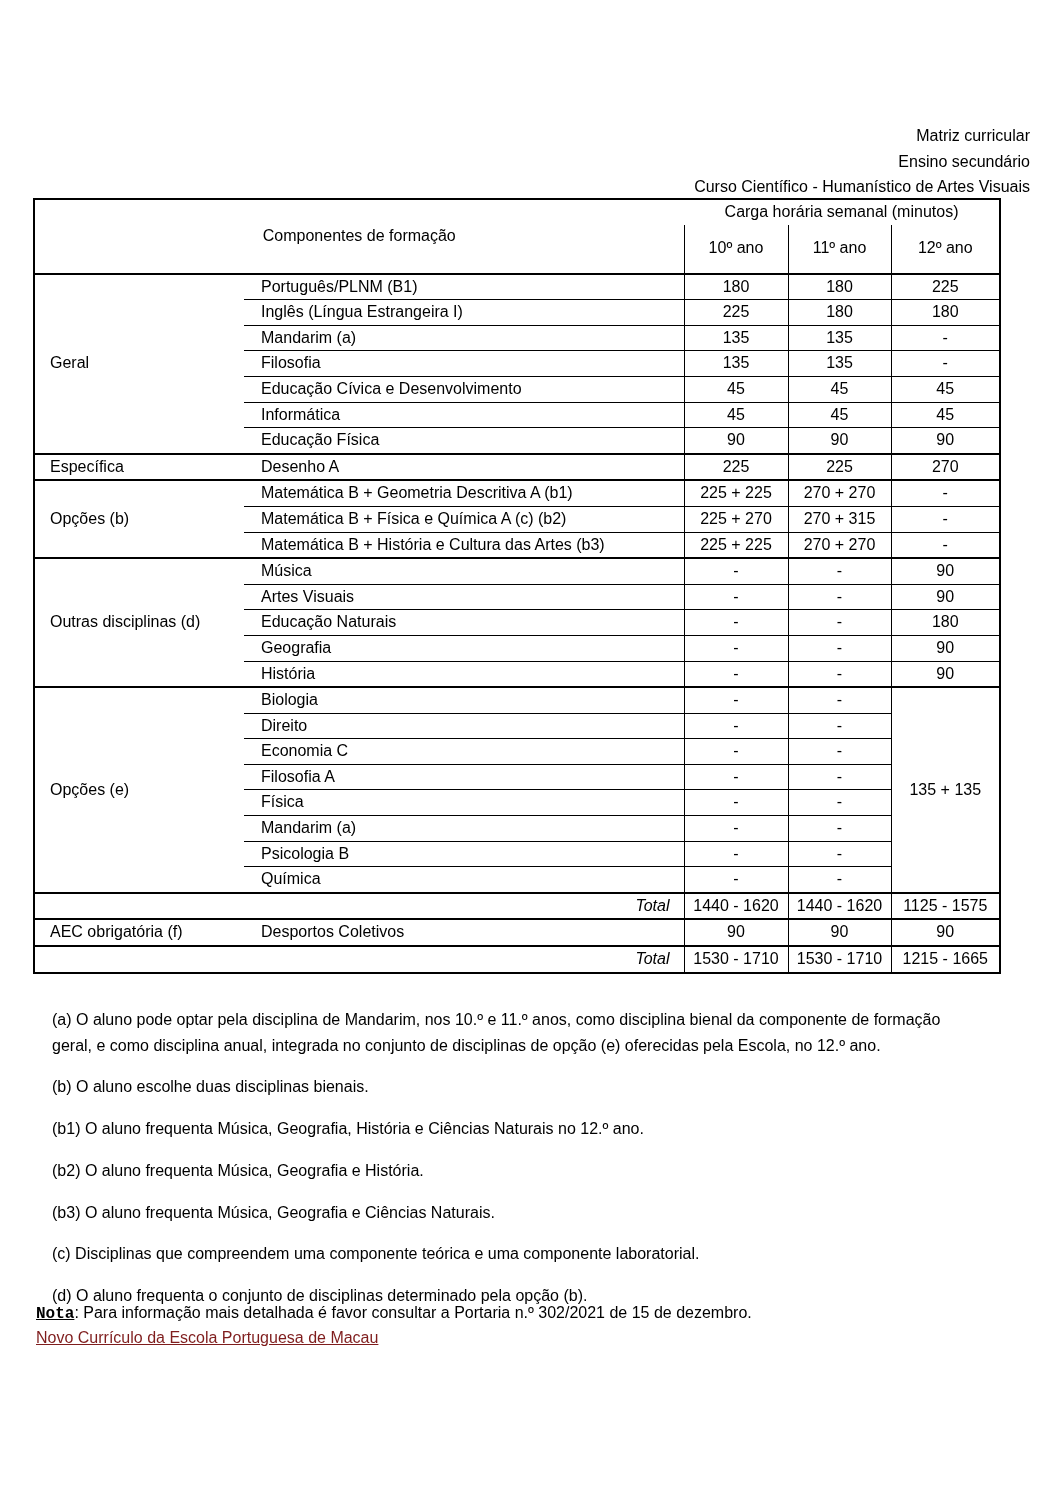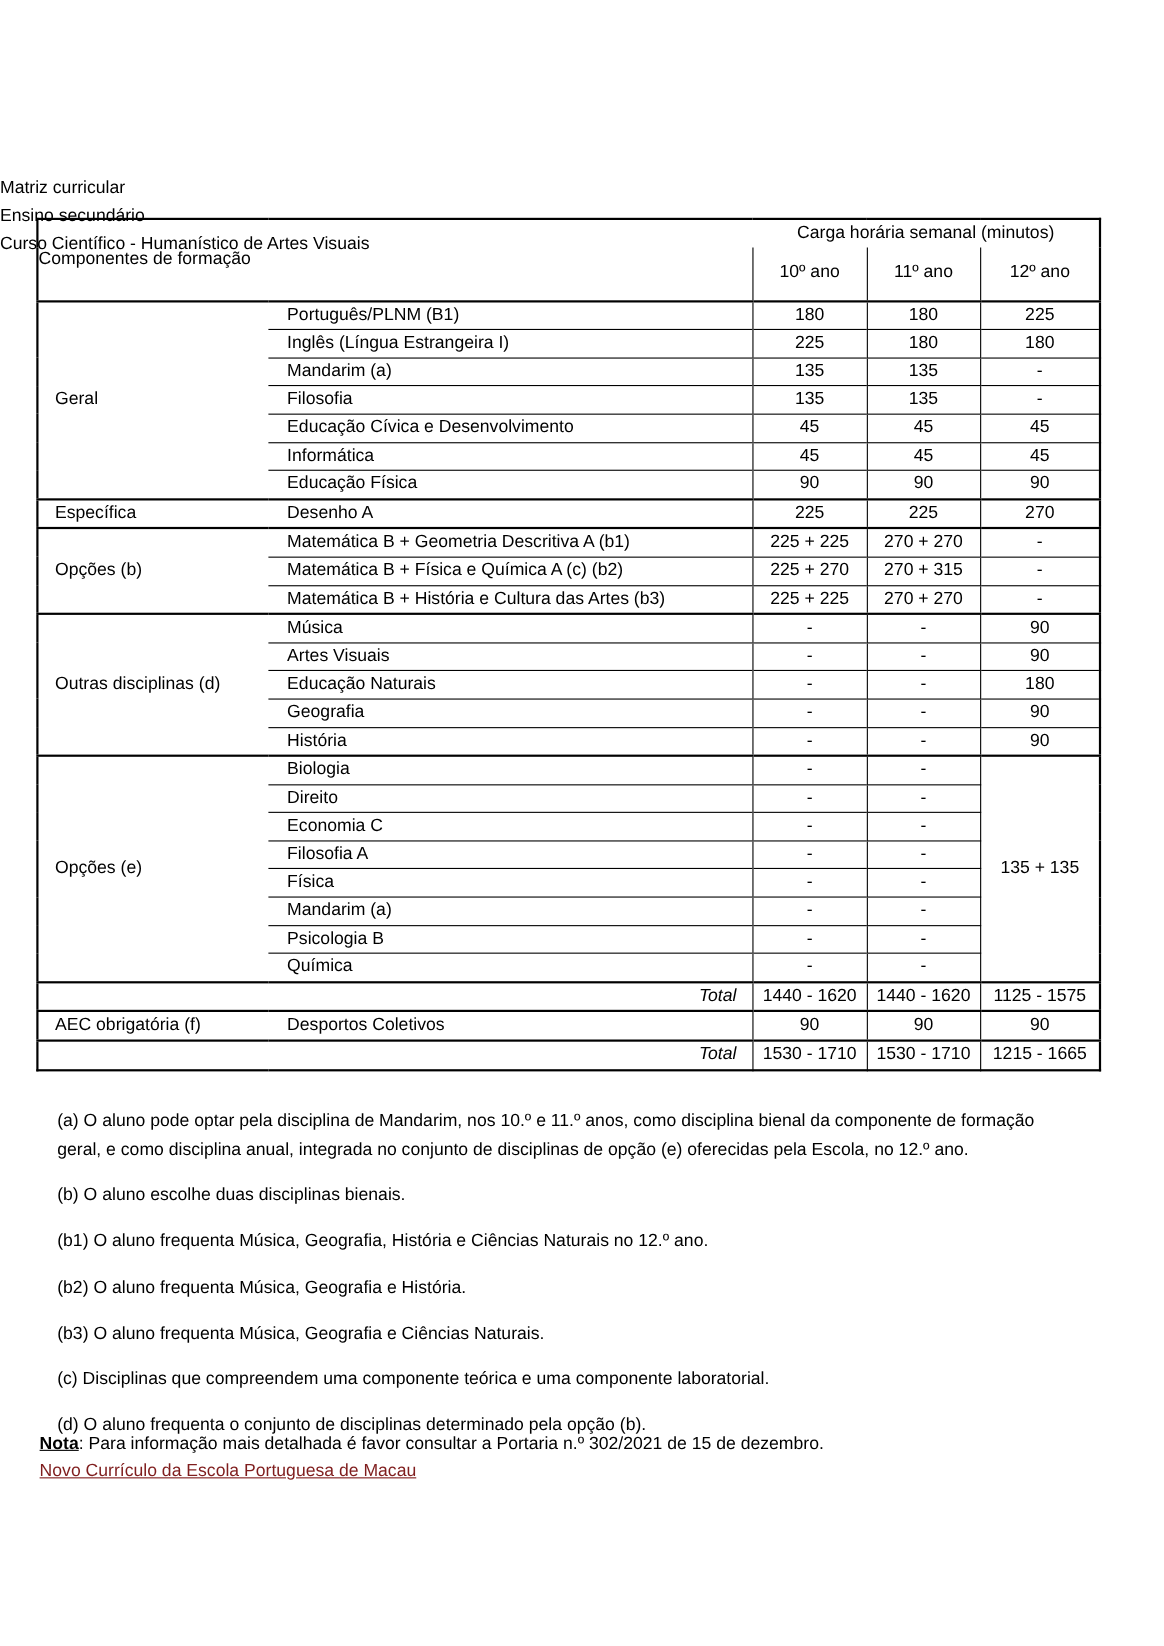--- a/index.html
+++ b/index.html
@@ -1,21 +1,21 @@
 <!DOCTYPE html>
 <html><head>
 <meta charset="utf-8">
 <style>
   html, body { margin: 0; padding: 0; background: #ffffff; }
   body {
     width: 1058px; height: 1496px; position: relative; overflow: hidden;
     font-family: "Liberation Sans", "DejaVu Sans", sans-serif;
     color: #000; font-size: 16px;
   }
-  .titles { position: absolute; left: 0; top: 123px; width: 1030px; text-align: left; margin-top: 35px; }
+  .titles { position: absolute; left: 0; top: 123px; width: 1030px; text-align: right; }
   .titles div { height: 25.5px; line-height: 25.5px; font-size: 16px; }
   table.matrix {
     position: absolute; left: 33px; top: 198px; width: 966px;
     border-collapse: collapse; table-layout: fixed;
     font-size: 16px;
   }
   table.matrix td {
     padding: 0; height: 24.6px; line-height: 24.6px;
     border: 0; white-space: nowrap; overflow: hidden;
   }
@@ -23,28 +23,28 @@
   col.c-subj { width: 440px; }
   col.c-y1 { width: 104px; }
   col.c-y2 { width: 103px; }
   col.c-y3 { width: 109px; }
   .num { text-align: center; border-left: 1.5px solid #000 !important; }
   .grp { padding-left: 15px !important; }
   .subj { padding-left: 17px !important; }
   .rl td.subj, .rl td.num { border-top: 1px solid #000; }
   .gb td { border-top: 2.5px solid #000 !important; }
   .outer { border: 2.5px solid #000; }
-  .hdr-comp { text-align: left; vertical-align: middle; }
+  .hdr-comp { text-align: center; vertical-align: middle; }
   .hdr-carga { text-align: center; border-left: 1.5px solid #000; border-bottom: 2px solid #000; }
   .hdr-year { text-align: center; height: 48px !important; }
   .total-label { text-align: right; padding-right: 14px !important; font-style: italic; }
   .notes { position: absolute; left: 36px; top: 991px; width: 960px; font-size: 16px; }
   .notes p { margin: 16px; line-height: 25.7px; }
   .nota { position: absolute; left: 36px; top: 1300px; font-size: 16px; line-height: 25.7px; }
-  .nota u { font-weight: bold; }
+  .nota u { font-weight: bold; font-family: Liberation Mono, monospace; }
   .link { position: absolute; left: 36px; top: 1325px; font-size: 16px; color: #7f1d1d; text-decoration: underline; line-height: 25.7px; }
   .vspan { vertical-align: middle; }
 </style>
 </head>
 <body>
 
 <div class="titles">
   <div>Matriz curricular</div>
   <div>Ensino secundário</div>
   <div>Curso Científico - Humanístico de Artes Visuais</div>

